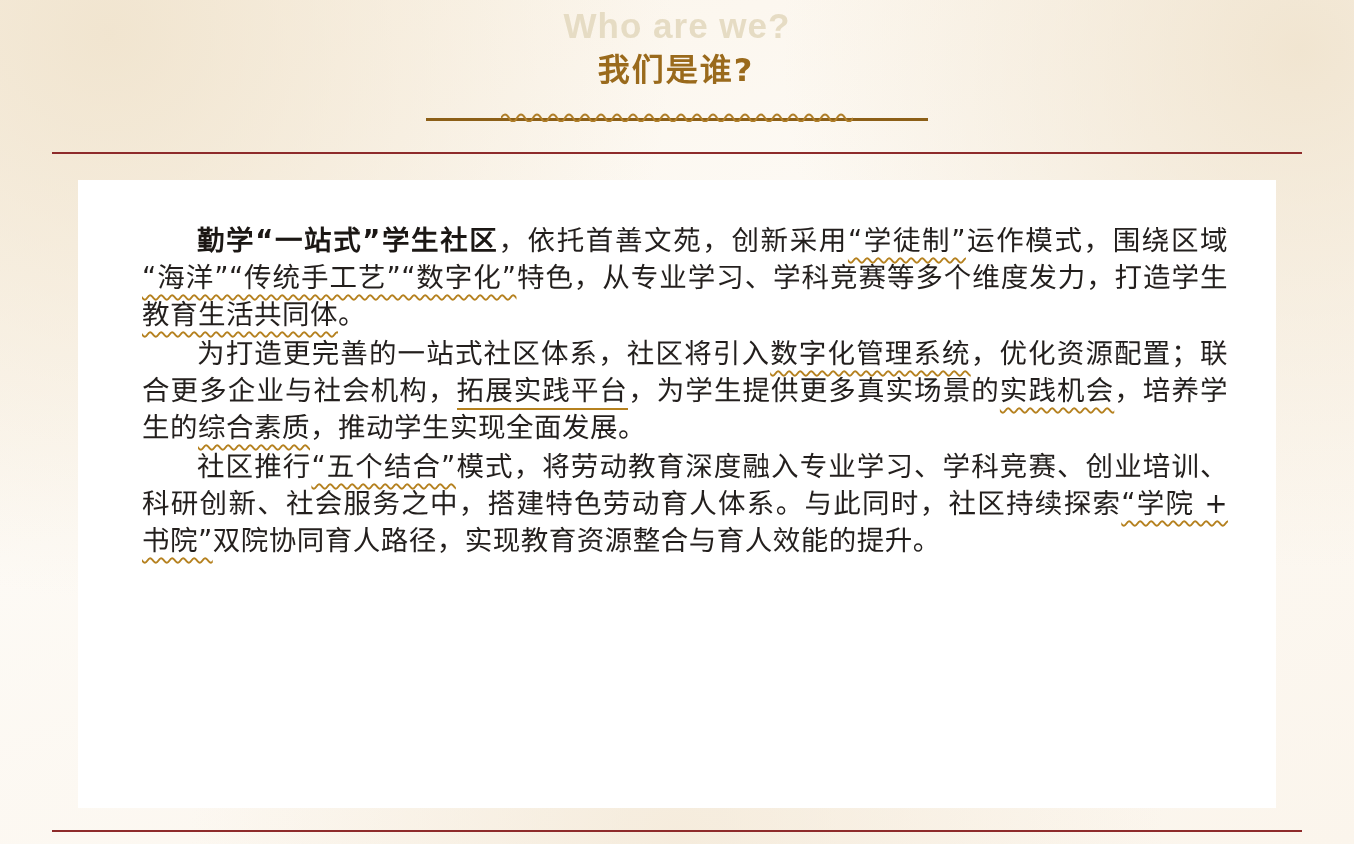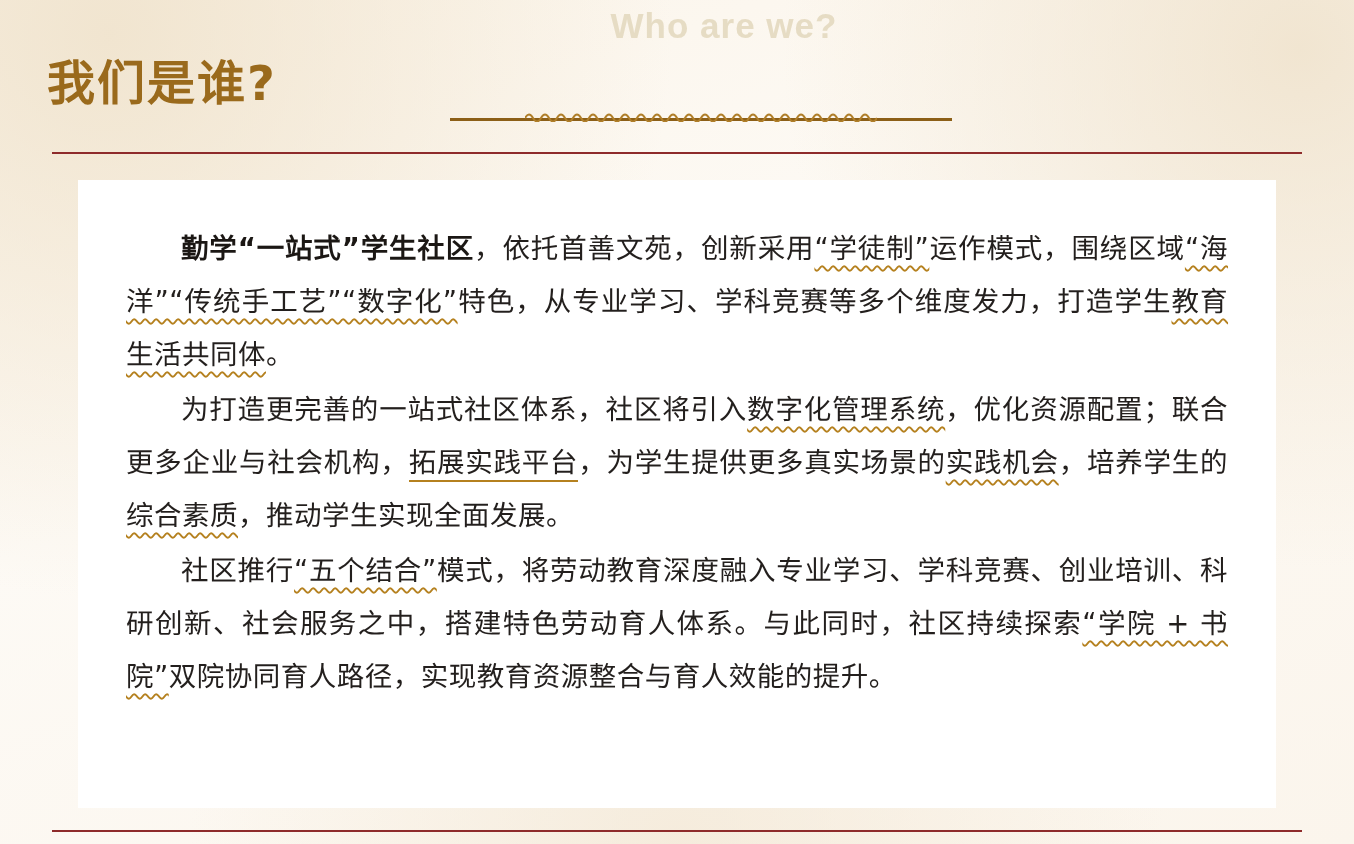--- a/index.html
+++ b/index.html
@@ -22,40 +22,39 @@
       radial-gradient(circle at 8% 4%, rgba(239,226,203,0.85) 0%, rgba(239,226,203,0) 38%),
       radial-gradient(circle at 96% 6%, rgba(238,224,200,0.80) 0%, rgba(238,224,200,0) 34%),
       radial-gradient(circle at 50% 100%, rgba(243,232,214,0.75) 0%, rgba(243,232,214,0) 45%),
       linear-gradient(160deg, #fbf4e9 0%, #fdfaf5 42%, #fbf5ec 100%);
   }
 
   
   .header {
     position: relative;
     height: 150px;
-    margin-left: 47px;
   }
   .title-en {
     position: absolute;
     top: 6px;
     left: 0;
     width: 1354px;
     text-align: center;
     font-size: 35px;
     font-weight: bold;
     letter-spacing: 1px;
     color: #e6dcc4;
   }
   .title-cn {
     position: absolute;
     top: 44px;
     left: 0;
     width: 1352px;
-    text-align: left;
-    font-size: 48px;
+    text-align: center;
+    font-size: 32px;
     font-weight: bold;
     letter-spacing: 2px;
     color: #9a6a1c;
     font-family: "DejaVu Sans", "Liberation Sans", sans-serif;
   }
   .title-rule {
     position: absolute;
     top: 118px;
     left: 50%;
     transform: translateX(-50%);
@@ -92,25 +91,25 @@
     width: 1198px;
     height: 628px;
     background: #ffffff;
     box-sizing: border-box;
     padding: 42px 48px 20px 48px;
   }
 
   .para {
     font-family: "DejaVu Sans", "Liberation Sans", sans-serif;
     font-size: 27.5px;
-    line-height: 53px;
+    line-height: 37px;
     color: #231f1d;
     text-align: justify;
     text-indent: 2em;
-    margin: 0 0 2px 0;
+    margin: 0 0 2px 16px;
     letter-spacing: 0.5px;
   }
   .lead {
     font-weight: bold;
     color: #1b1714;
   }
   .wave {
     text-decoration: underline;
     text-decoration-style: wavy;
     text-decoration-color: #b5811f;

